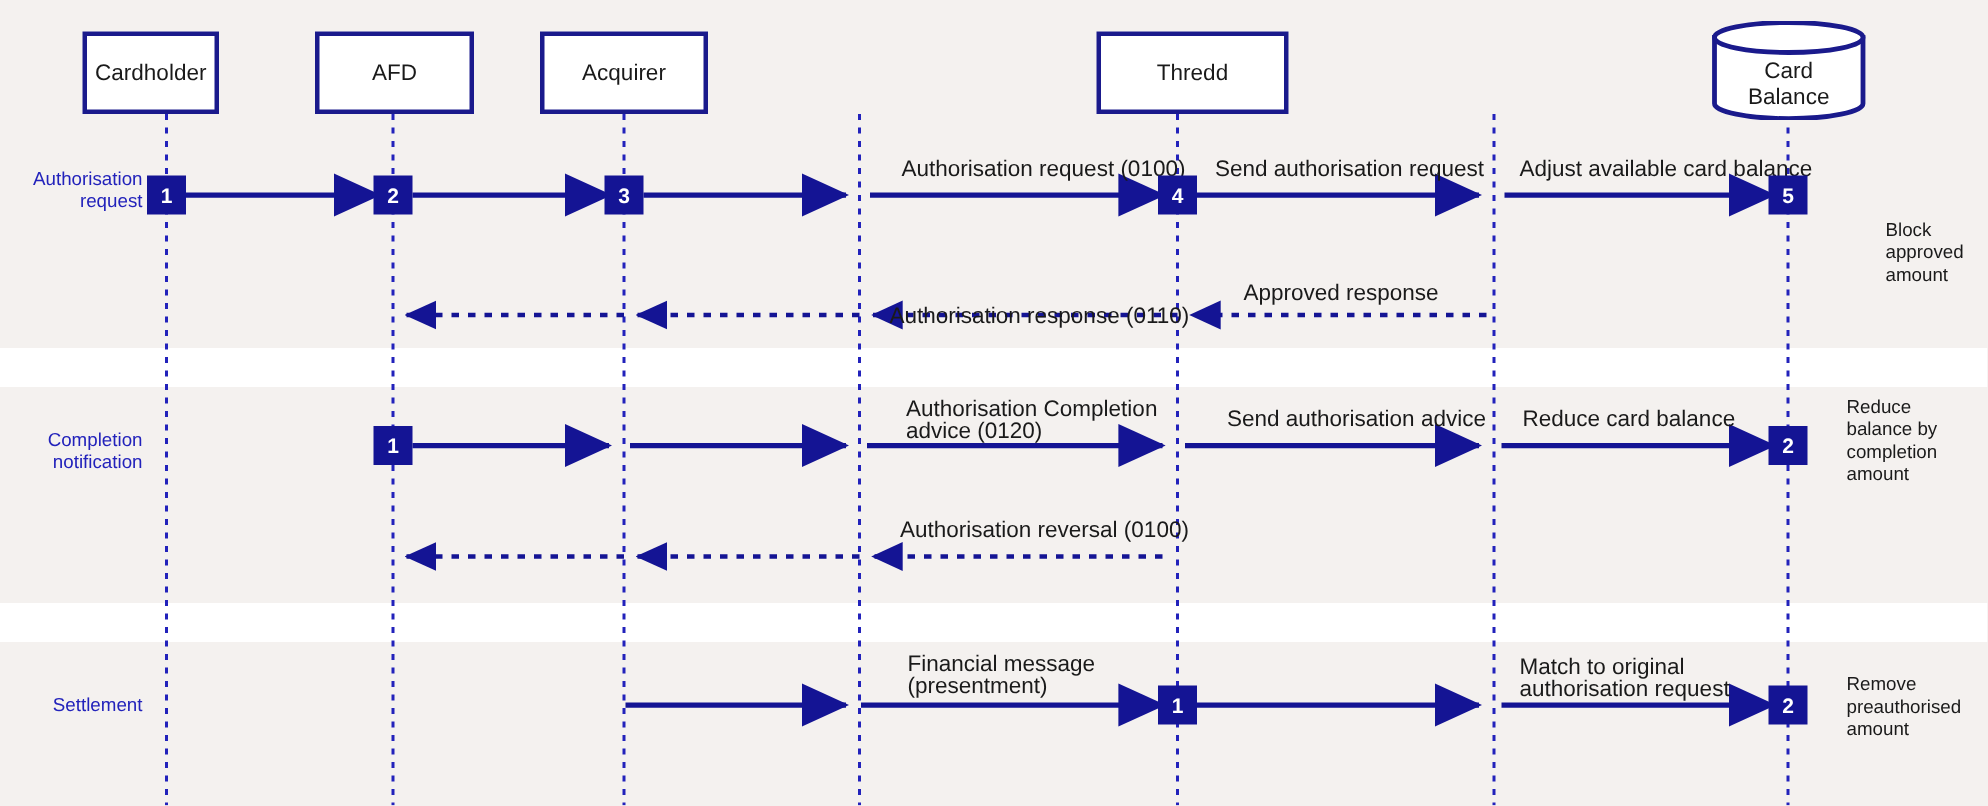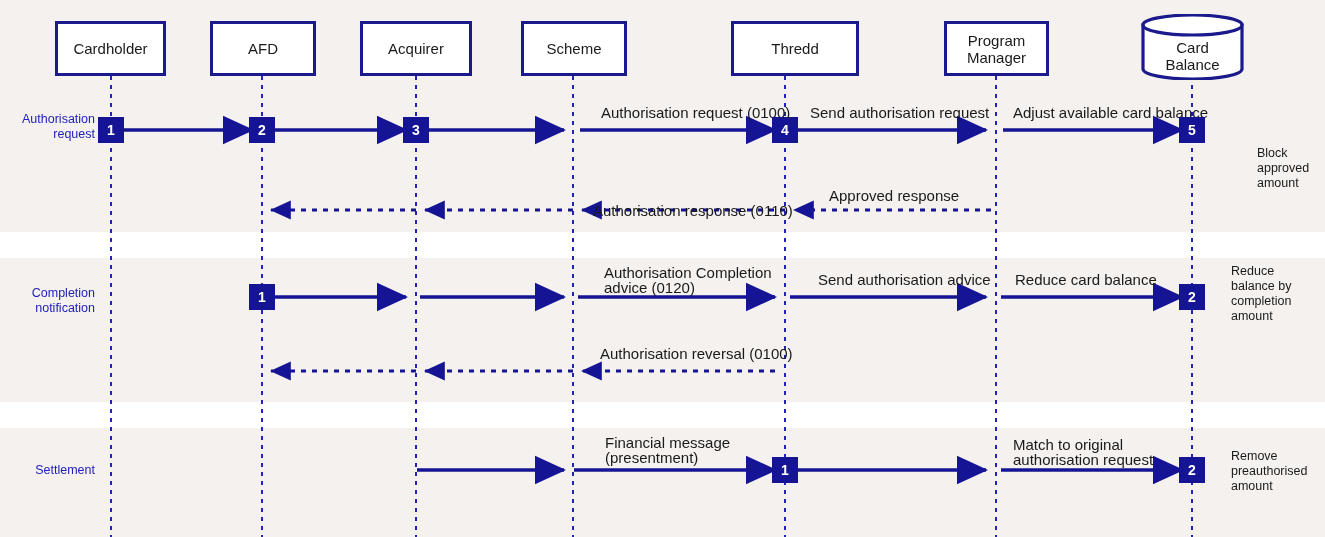--- a/index.html
+++ b/index.html
@@ -131,38 +131,31 @@
     </g>
 
     <g stroke="#141494" stroke-width="3.5" fill="none">
       <line x1="417" y1="470" x2="564" y2="470" marker-end="url(#ah)"></line>
       <line x1="574" y1="470" x2="775" y2="470" marker-end="url(#ah)"></line>
       <line x1="798" y1="470" x2="986" y2="470" marker-end="url(#ah)"></line>
       <line x1="1001" y1="470" x2="1182" y2="470" marker-end="url(#ah)"></line>
     </g>
   </svg>
 
-  <div class="actor-box" style="left:55px;top:21px;width:111px;height:55px;">
+  <div class="actor-box" style="left:55px;top:21px;width:91px;height:55px;">
     <span class="actor-label">Cardholder</span>
   </div>
   <div class="actor-box" style="left:360px;top:21px;width:112px;height:55px;">
     <span class="actor-label">Acquirer</span>
   </div>
   <div class="actor-box" style="left:210px;top:21px;width:106px;height:55px;">
     <span class="actor-label">AFD</span>
   </div>
-  <div class="actor-box" style="left:521px;top:21px;width:106px;height:55px;">
-    <span class="actor-label">Scheme</span>
-  </div>
   <div class="actor-box" style="left:731px;top:21px;width:128px;height:55px;">
     <span class="actor-label">Thredd</span>
-  </div>
-  <div class="actor-box" style="left:944px;top:21px;width:105px;height:55px;">
-    <span class="actor-label">Program
-Manager</span>
   </div>
 
   <div class="db-wrap" style="left:1140px;top:14px;width:105px;height:66px;">
     <svg width="105" height="66" viewBox="0 0 105 66">
       <path d="M3,11 L3,55 A49,10 0 0 0 102,55 L102,11 Z" fill="#ffffff" stroke="#1a1a8c" stroke-width="3.2"></path>
       <ellipse cx="52.5" cy="11" rx="49.5" ry="10" fill="#ffffff" stroke="#1a1a8c" stroke-width="3.2"></ellipse>
     </svg>
     <div class="db-text" style="padding-top:9px;">Card
 Balance</div>
   </div>

